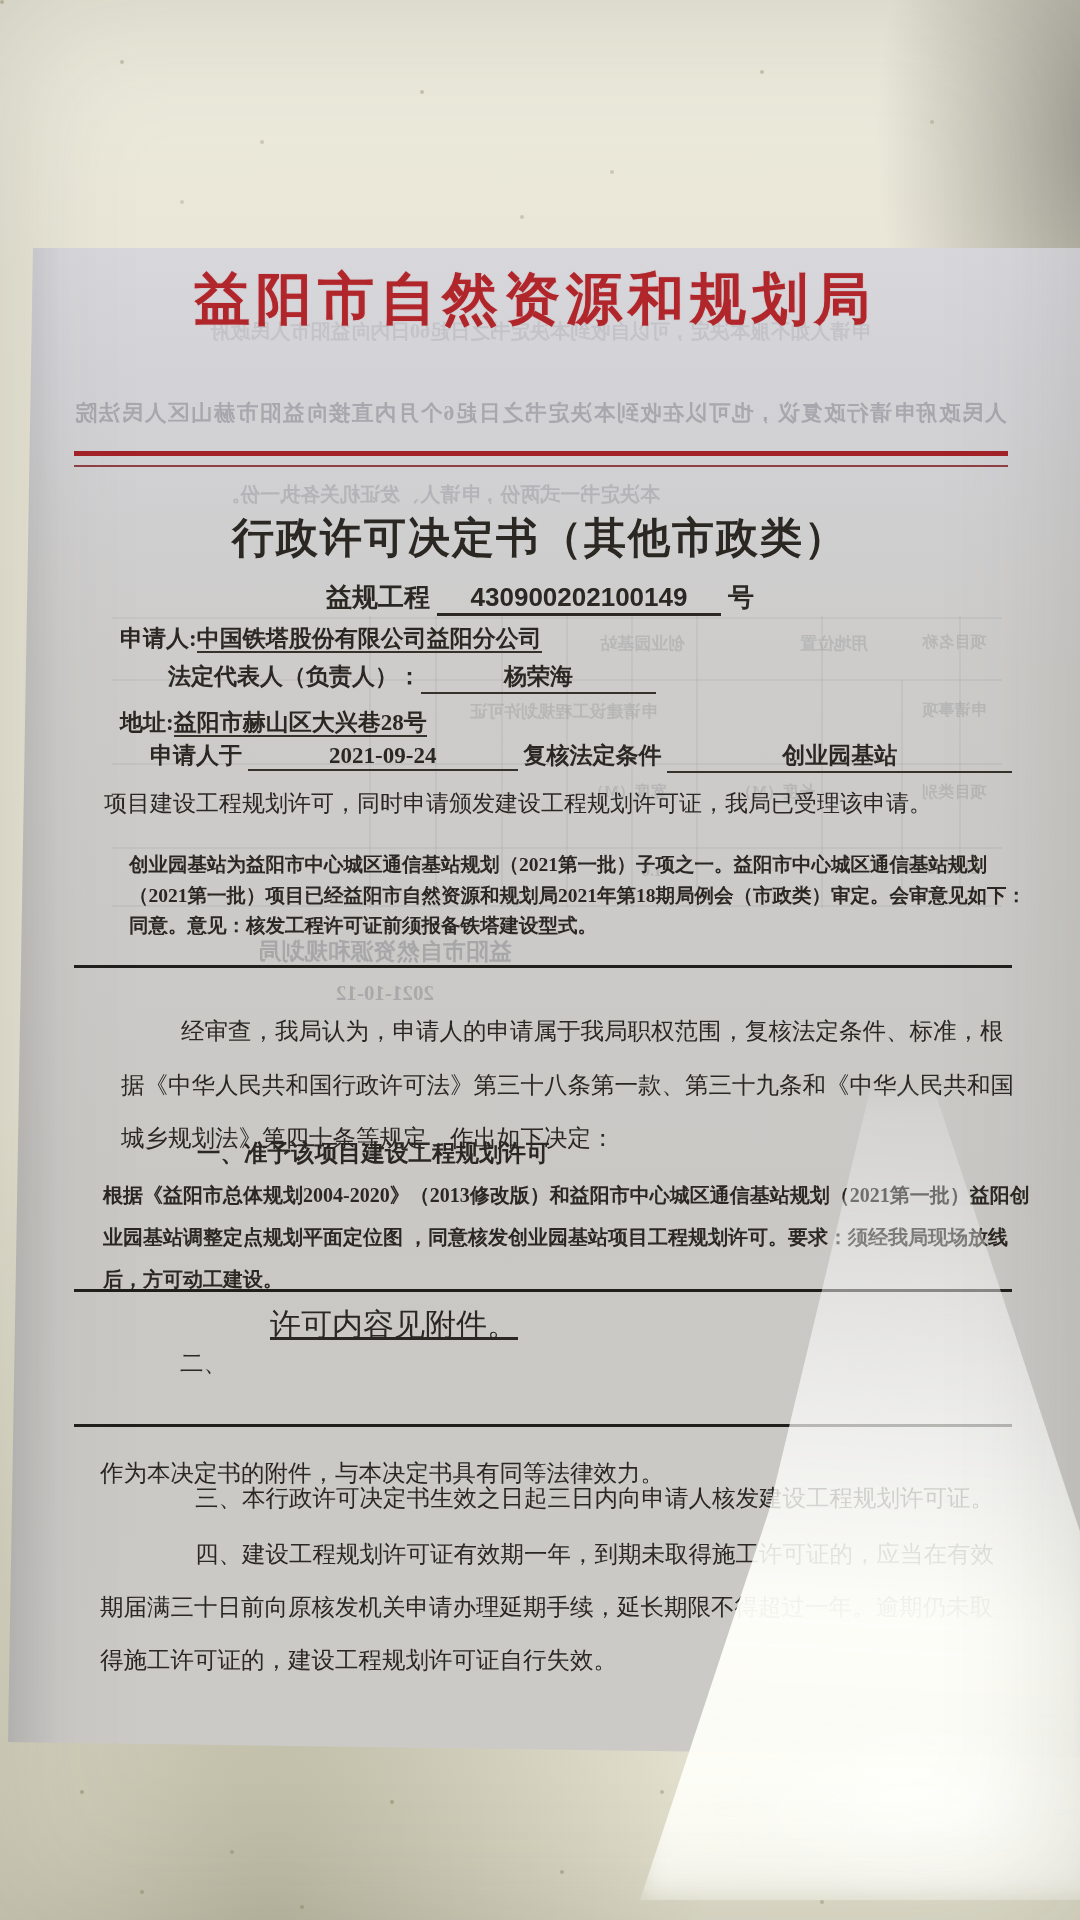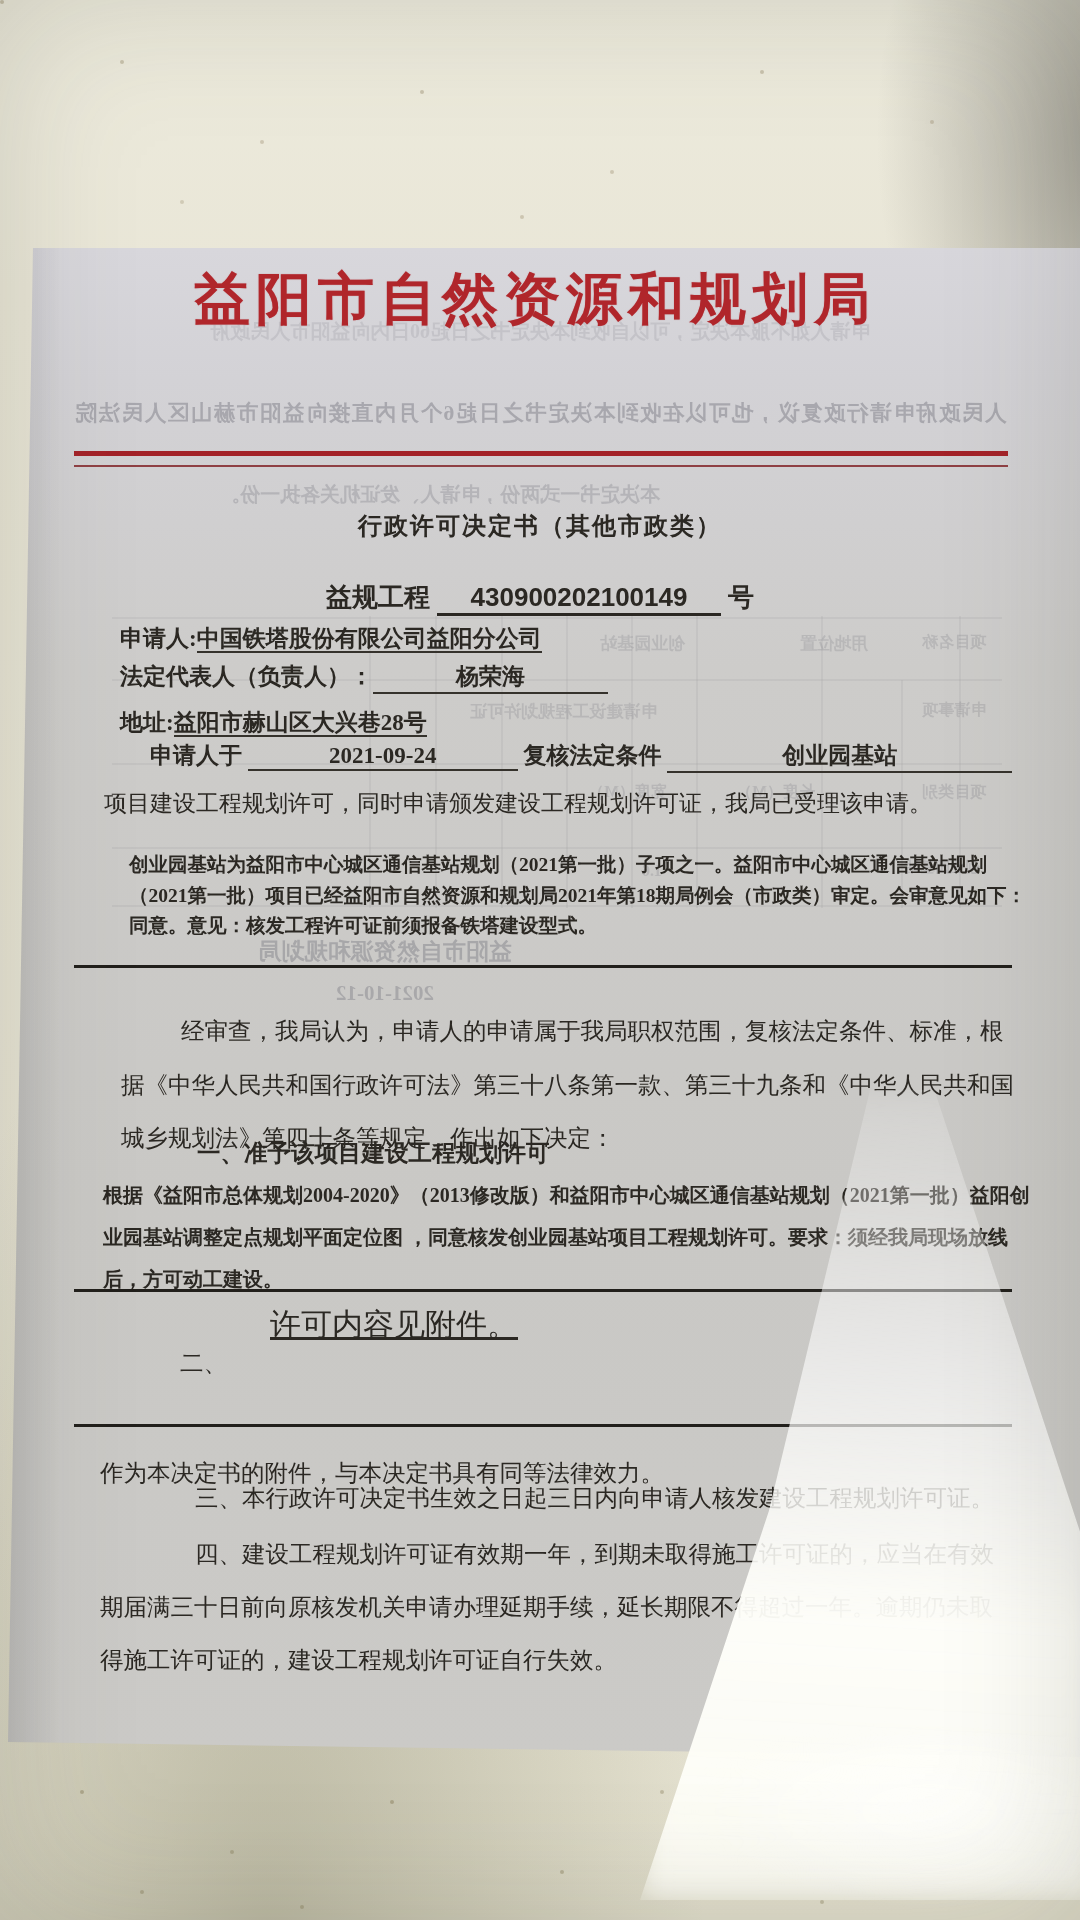--- a/index.html
+++ b/index.html
@@ -43,28 +43,28 @@
   .g-date{top:733px;left:205px;width:360px;text-align:center;font-size:21px;opacity:.36;}
   .ghost-grid{position:absolute;top:368px;left:112px;opacity:.55;}
   
   .agency{position:absolute;top:14px;left:0;right:10px;text-align:center;
     font-size:56px;font-weight:700;letter-spacing:6px;color:#b0262b;
     font-family:"Liberation Sans","DejaVu Sans",sans-serif;
     text-shadow:0 0 1px rgba(176,38,43,.5);}
   .redline-thick{position:absolute;top:203px;left:74px;width:934px;height:5px;background:#a32228;}
   .redline-thin{position:absolute;top:217px;left:74px;width:934px;height:2px;background:#7e1b20;opacity:.8;}
   .doc-title{position:absolute;top:262px;left:0;right:0;text-align:center;
-    font-size:24px;font-weight:700;letter-spacing:2px;}
+    font-size:42px;font-weight:700;letter-spacing:2px;}
   .doc-number{position:absolute;top:332px;left:0;right:0;text-align:center;
     font-size:26px;font-weight:700;}
   .num-ul{display:inline-block;border-bottom:3px solid #2b2823;padding:0 34px;
     font-family:"Liberation Sans","DejaVu Sans",sans-serif;}
   
   .info{position:absolute;left:120px;font-size:23px;font-weight:700;white-space:nowrap;}
-  .r1{top:375px;text-align:right;} .r2{top:413px;} .r3{top:450px;margin-top:9px;} .r4{top:492px;left:150px;}
+  .r1{top:375px;text-align:right;} .r2{top:413px;margin-left:48px;} .r3{top:450px;margin-top:9px;} .r4{top:492px;left:150px;}
   .ul{border-bottom:2.5px solid #35322c;}
   .ulbox{display:inline-block;text-align:center;border-bottom:2.5px solid #35322c;}
   .w270{width:270px;} .w345{width:345px;} .w235{width:235px;}
   .receipt{position:absolute;top:540px;left:104px;right:50px;font-size:23px;}
   .meeting{position:absolute;top:602px;left:129px;width:910px;
     font-size:19.5px;font-weight:700;line-height:30.5px;}
   .hr{position:absolute;left:74px;width:938px;height:3px;background:#211f1b;}
   .hr1{top:717px;} .hr2{top:1041px;} .hr3{top:1176px;}
   .review{position:absolute;top:757px;left:121px;width:905px;
     font-size:23.5px;line-height:53.5px;text-indent:60px;}

